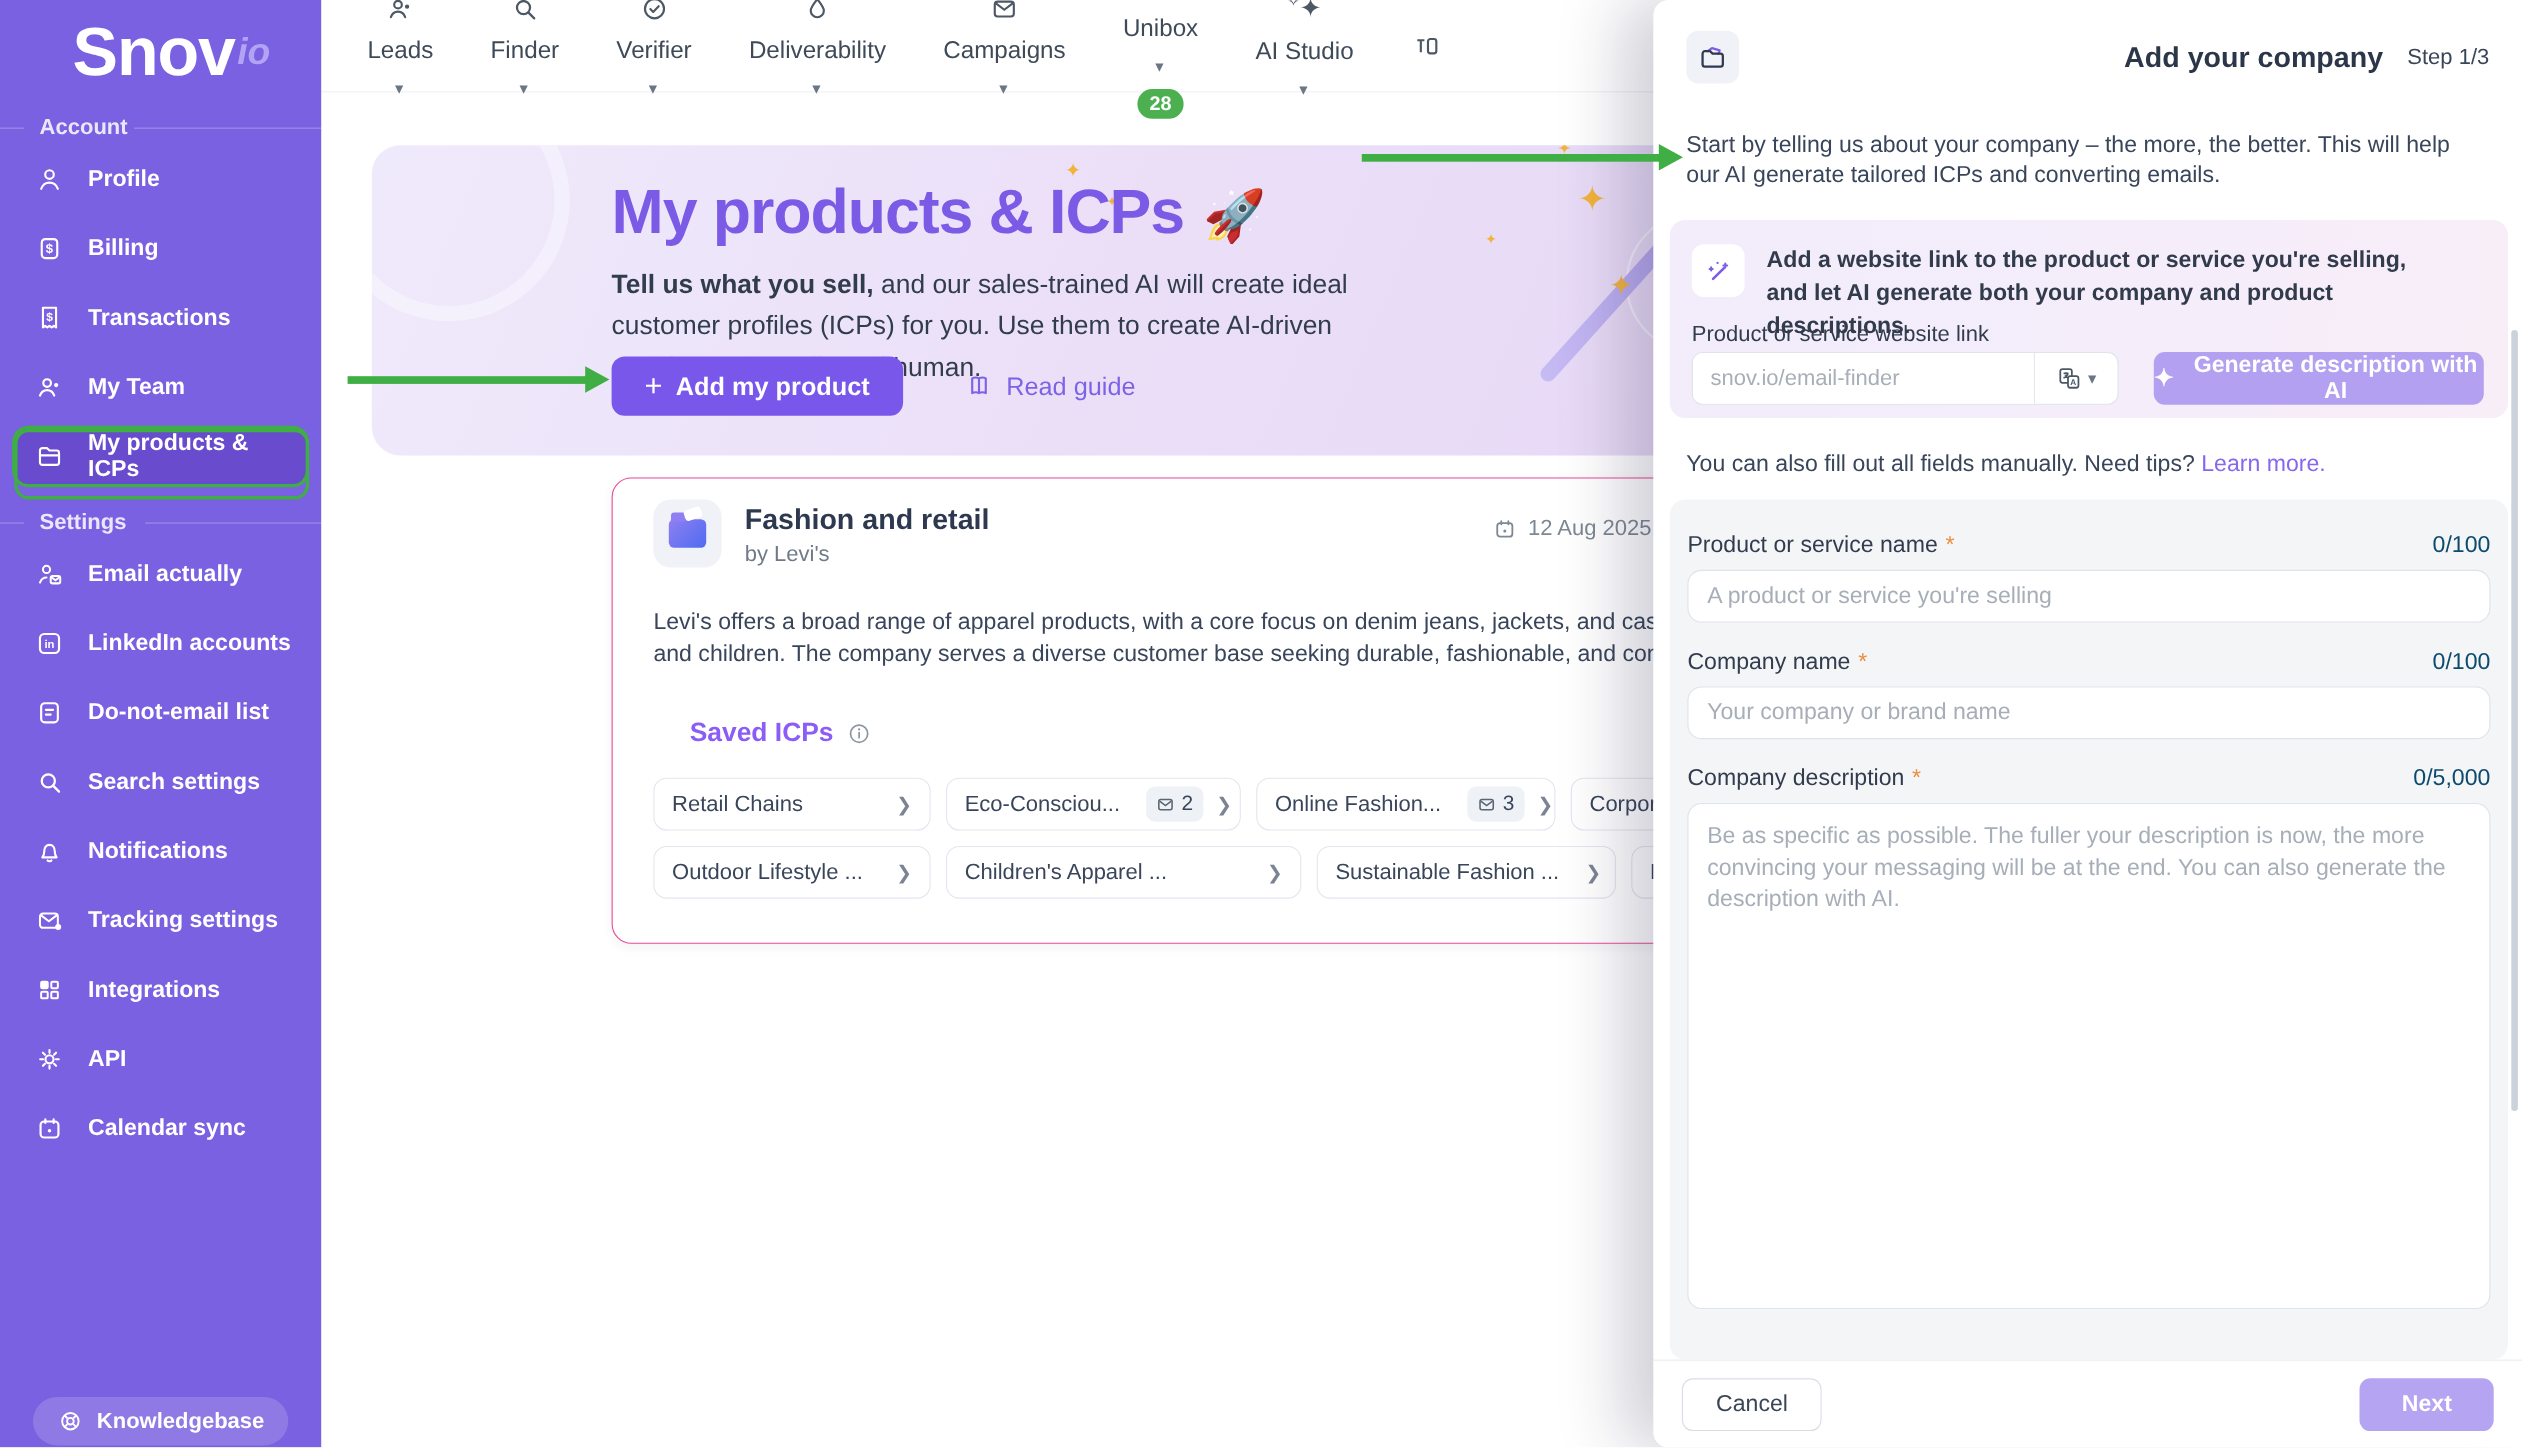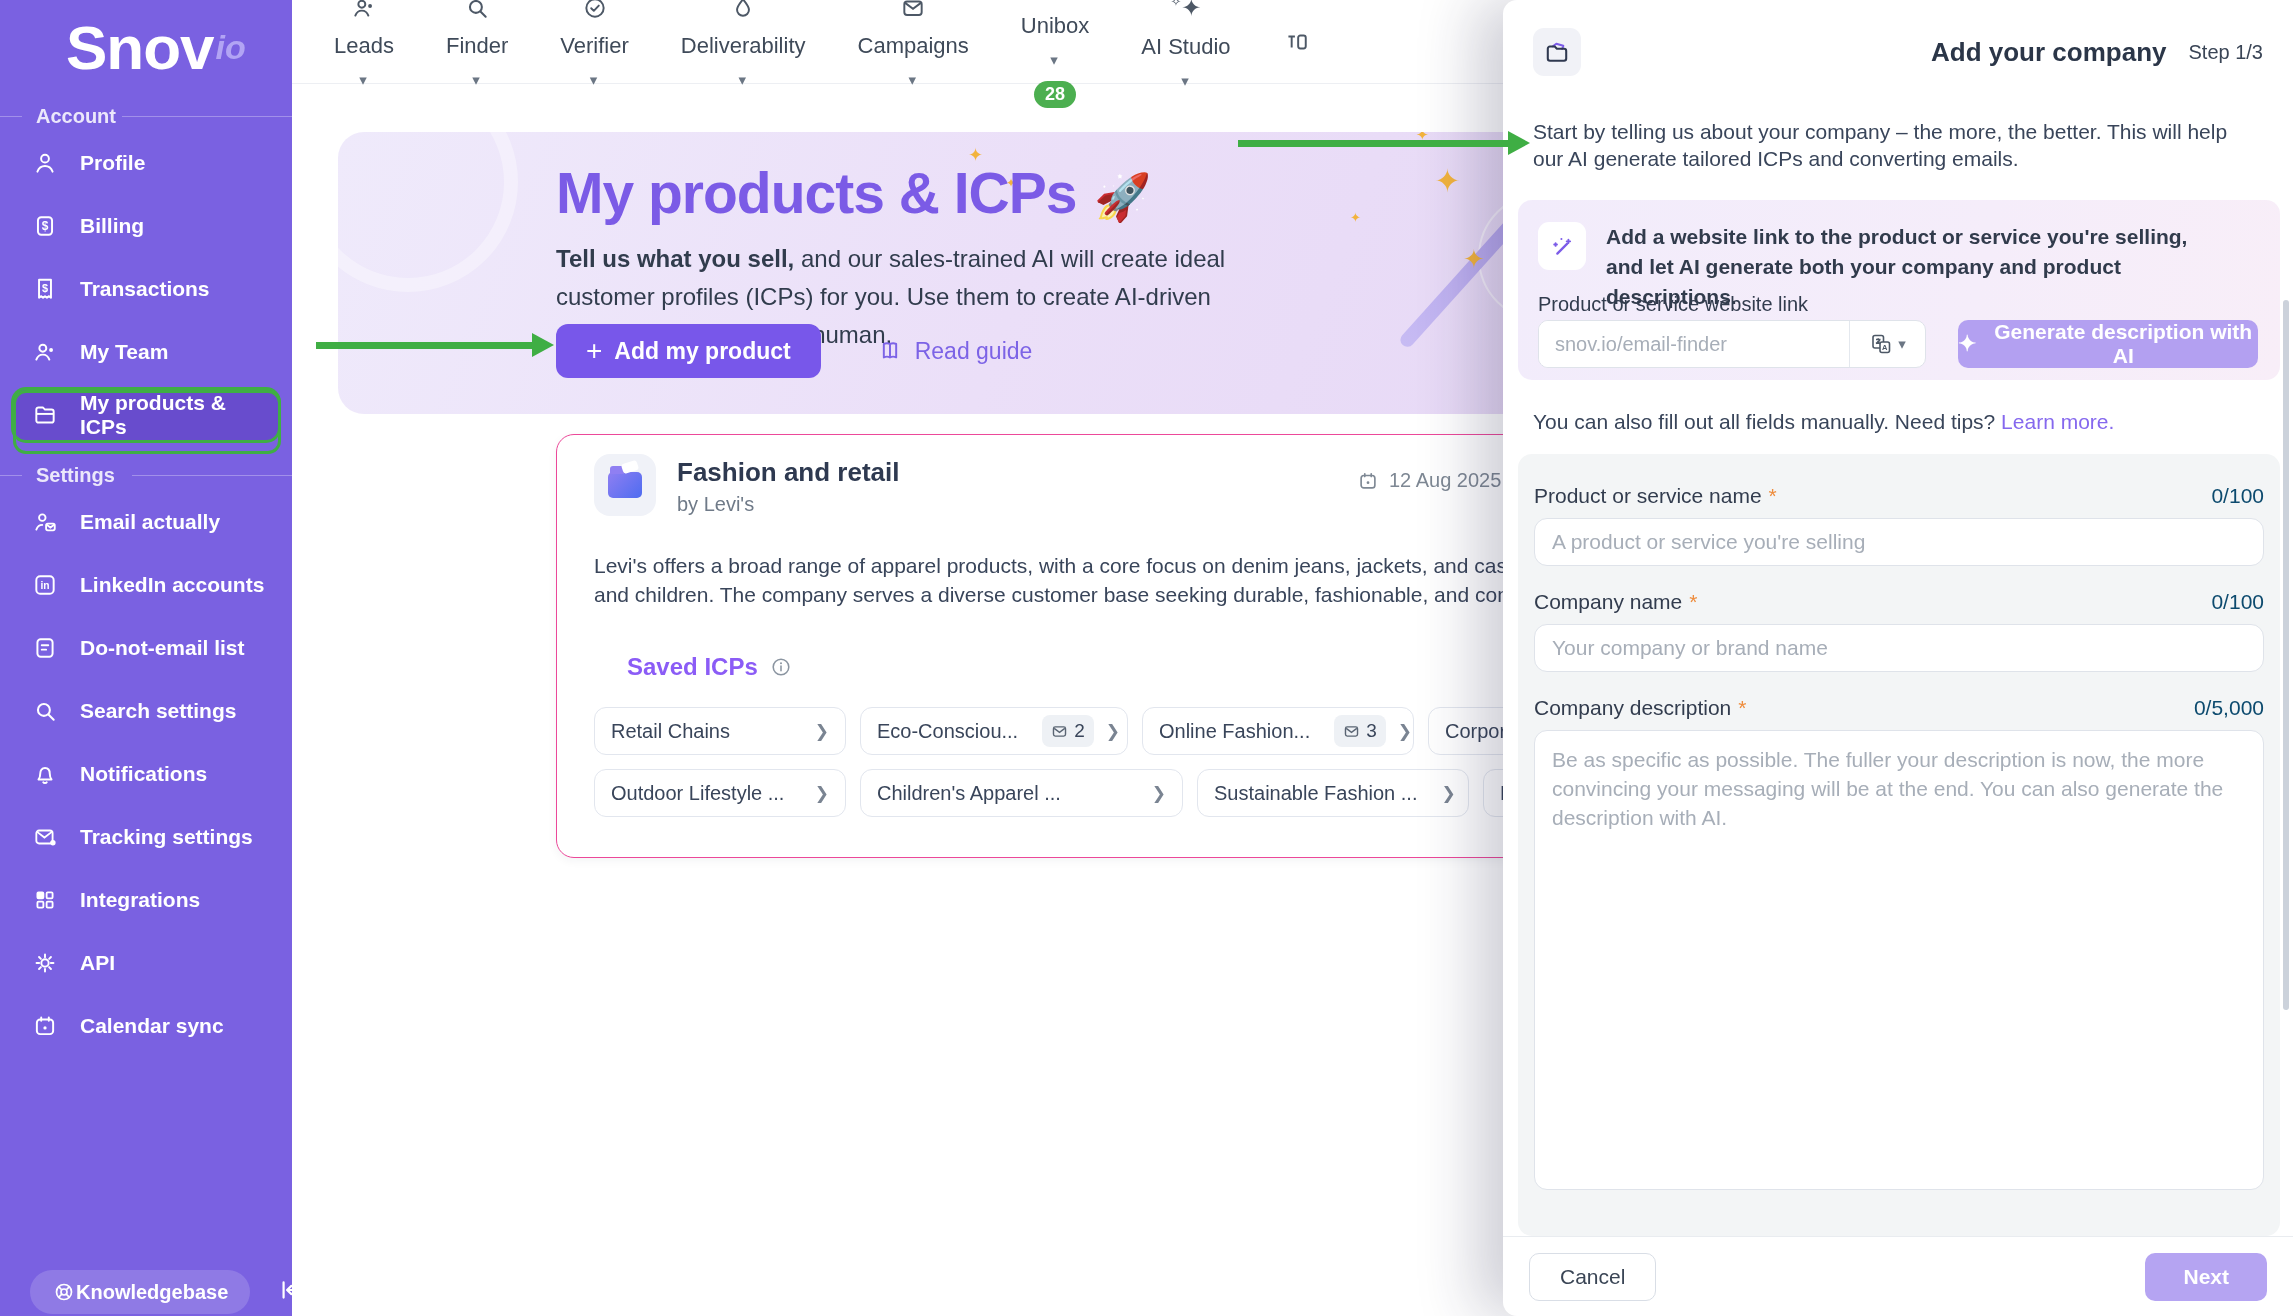--- a/index.html
+++ b/index.html
@@ -14,21 +14,21 @@
   .side-label { position:relative; height:44px; display:flex; align-items:center; padding-left:36px;
     color:rgba(255,255,255,.85); font-size:20px; font-weight:bold; }
   .side-label::before { content:""; position:absolute; left:0; top:50%; width:22px; height:1px; background:rgba(255,255,255,.3); }
   .side-label::after { content:""; position:absolute; right:0; top:50%; width:170px; height:1px; background:rgba(255,255,255,.3); }
   .side-label.settings::after { width:160px; }
   .side-item { height:50px; margin:0 14px 13px 14px; display:flex; align-items:center; gap:22px;
     padding-left:18px; border-radius:12px; color:#fff; font-size:21px; font-weight:bold; cursor:pointer; }
   .side-item svg { width:26px; height:26px; flex:0 0 26px; }
   .side-item.active { background:#684ccd; box-shadow:0 0 0 3px #3fae44; }
   .kb-row { position:absolute; left:0; bottom:-8px; width:292px; height:64px; display:flex; align-items:center; }
-  .kb-pill { margin-left:30px; height:44px; display:flex; align-items:center; padding:0 22px;
+  .kb-pill { margin-left:30px; height:44px; display:flex; align-items:center; gap:12px; padding:0 22px;
     background:rgba(255,255,255,.16); border-radius:22px; color:#fff; font-size:20px; font-weight:bold; cursor:pointer; }
   .collapse-btn { margin-left:26px; cursor:pointer; }
 
   
   .topnav { position:absolute; left:292px; top:0; width:2001px; height:84px; background:#fff;
     border-bottom:1px solid #edeff3; display:flex; align-items:center; gap:52px; padding-left:42px; z-index:2; }
   .nav-item { display:flex; align-items:center; gap:12px; color:#3f4a59; font-size:22px; cursor:pointer; white-space:nowrap;flex-direction:column; }
   .nav-item svg { width:26px; height:26px; }
   .chev { color:#6b7684; font-size:15px; margin-left:-2px; }
   .nav-badge { background:#4caf50; color:#fff; font-weight:bold; font-size:18px; border-radius:14px; padding:3px 11px; }

